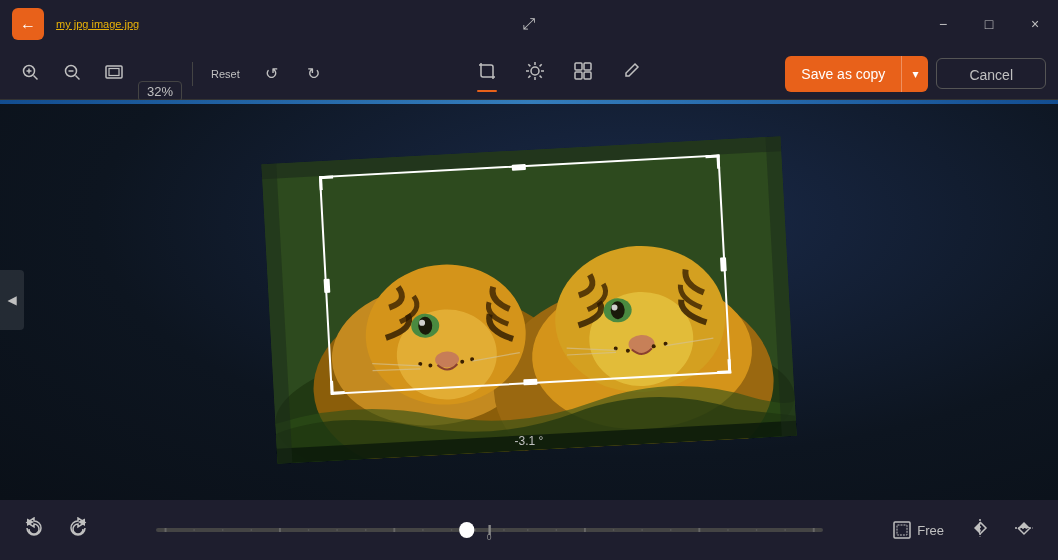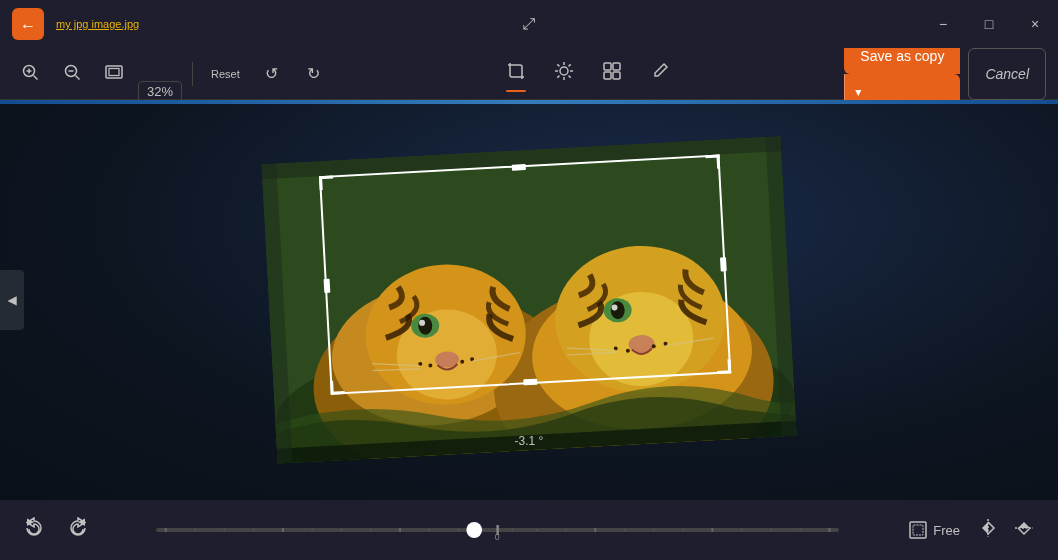--- a/index.html
+++ b/index.html
@@ -173,25 +173,24 @@
       cursor: pointer;
       height: 36px;
       display: flex;
       align-items: center;
     }
     .cancel-btn {
       background: transparent;
       color: #c0c0c0;
       border: 1px solid #555;
       border-radius: 6px;
-      padding: 8px 16px;
+      padding: 8px 32px;
       font-size: 14px;
       cursor: pointer;
-      height: 52px;
-      font-style: italic;
+      height: 31px;
     }
 
     
     .canvas-area {
       width: 1058px;
       height: 400px;
       background: radial-gradient(ellipse at 60% 30%, #1a2a4a 0%, #0d1520 60%, #0a1018 100%);
       position: relative;
       display: flex;
       align-items: center;
@@ -286,20 +285,21 @@
       border-radius: 6px;
       display: flex;
       align-items: center;
       justify-content: center;
       color: #c0c0c0;
       cursor: pointer;
       font-size: 18px;
     }
     .bottom-right-btns {
       display: flex;
+      gap: 8px;
       align-items: center;
     }
     .free-btn {
       display: flex;
       align-items: center;
       gap: 6px;
       color: #c0c0c0;
       font-size: 13px;
       cursor: pointer;
       padding: 6px 10px;
@@ -406,21 +406,21 @@
     <div class="toolbar-center-btn">
       <span>
         <svg width="20" height="20" viewBox="0 0 20 20" fill="none">
           <path d="M14 3l3 3-9 9H5v-3L14 3z" stroke="#c0c0c0" stroke-width="1.5" fill="none"></path>
         </svg>
       </span>
     </div>
   </div>
 
   <div class="toolbar-right">
-    <div style="display:flex;flex-direction:column;">
+    <div style="display:flex;">
       <button class="save-as-copy-btn">Save as copy</button>
       <button class="save-dropdown-btn">
         <span>▾</span>
       </button>
     </div>
     <button class="cancel-btn">Cancel</button>
   </div>
 </div>
 
 <div class="canvas-area">

